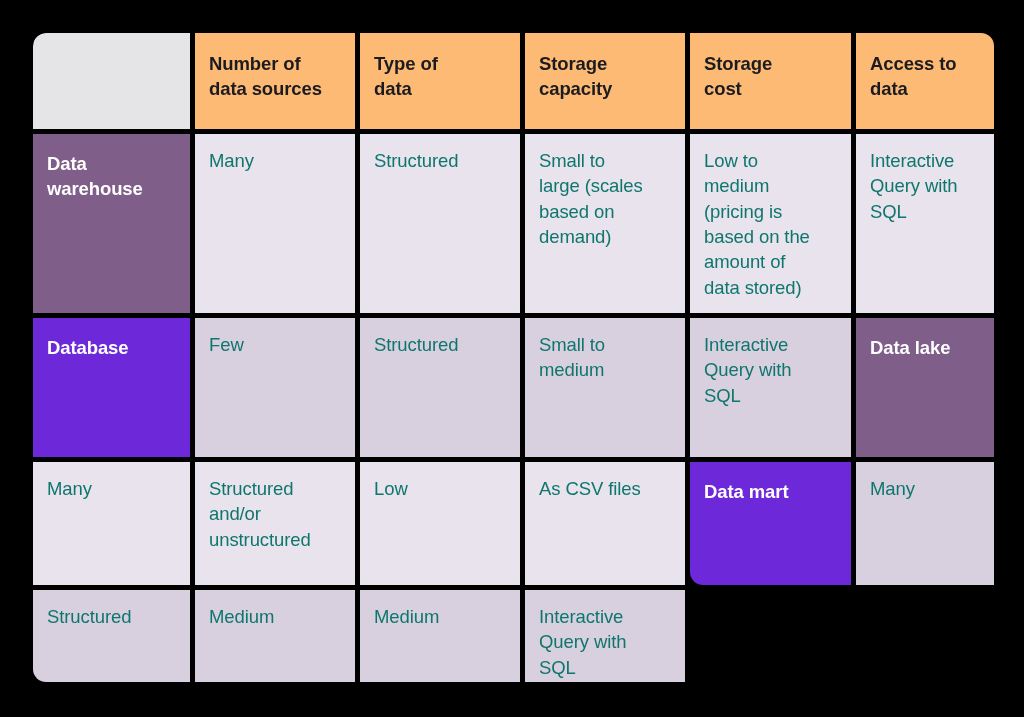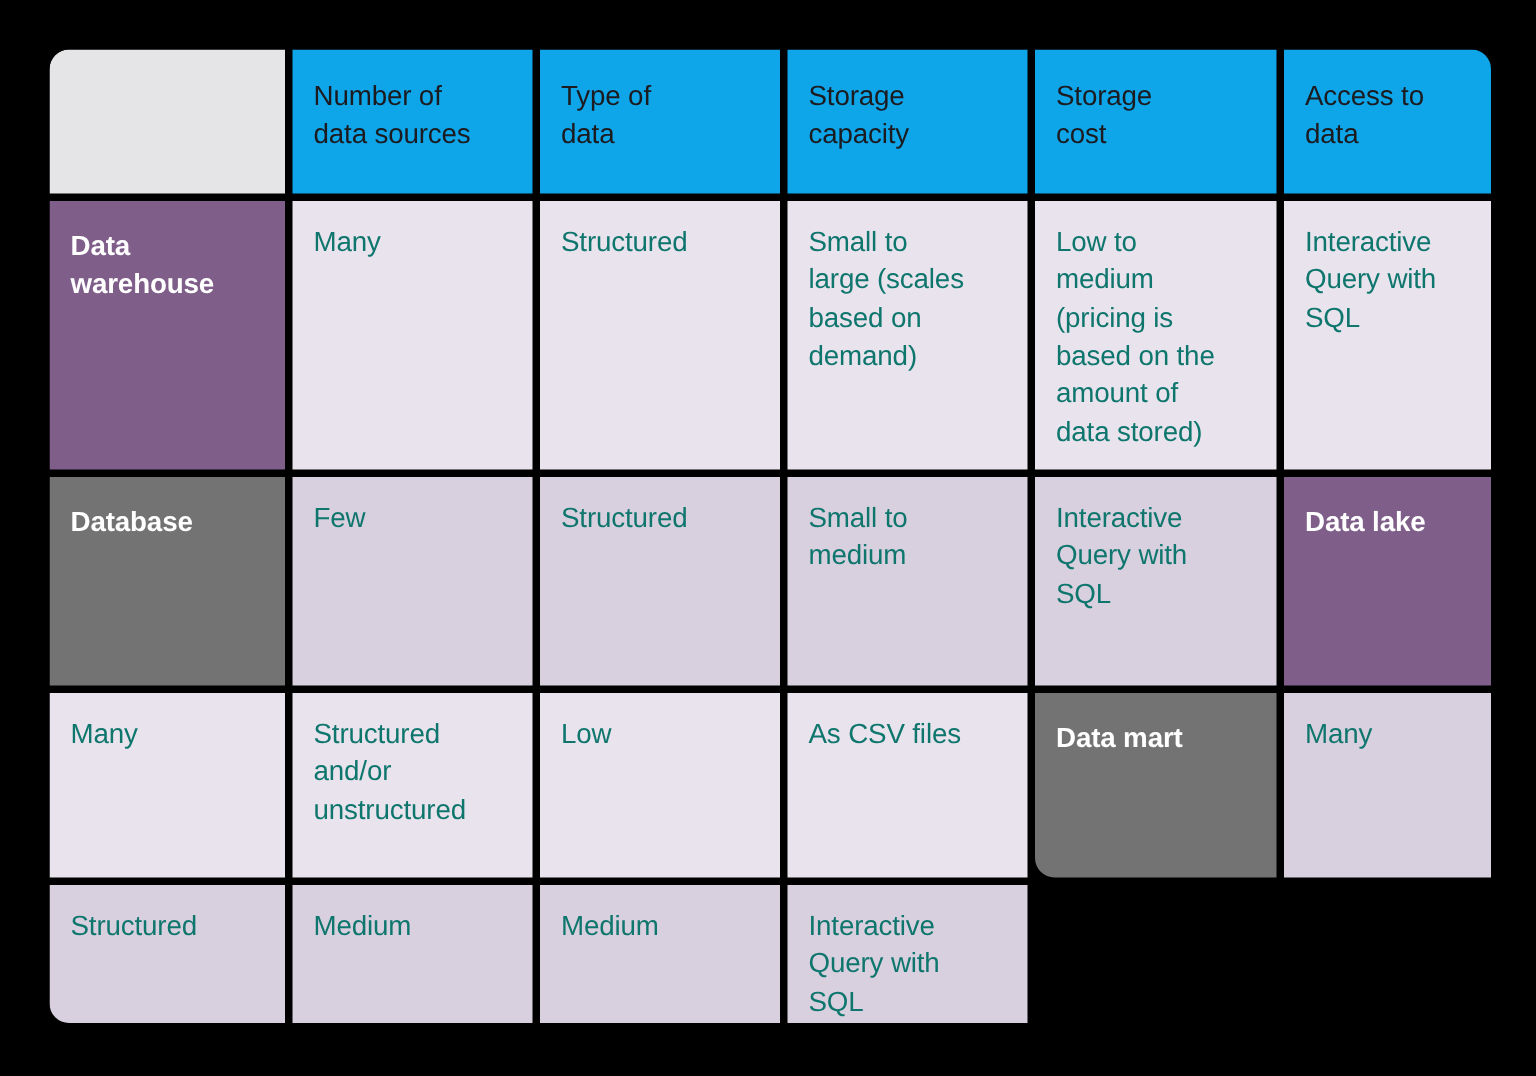--- a/index.html
+++ b/index.html
@@ -40,35 +40,35 @@
     padding: 14px 14px 10px 14px;
     font-size: 18.5px;
     line-height: 1.37;
     color: #0f766e;
     letter-spacing: -0.1px;
     overflow: hidden;
   }
 
   
   .header-cell {
-    background: #0ea5e9;
-    font-weight: normal;
+    background: #fdba74;
+    font-weight: bold;
     color: #1b1b20;
     padding-top: 18px;
   }
   .header-corner { background: #e5e5e7; }
 
   
   .row-label {
     color: #ffffff;
     font-weight: bold;
     padding-top: 17px;
   }
   .label-medium { background: #7f5e89; }
-  .label-dark   { background: #737373; }
+  .label-dark   { background: #6d28d9; }
 
   
   .body-light { background: #e8e3ec; }
   .body-deep  { background: #d8d0df; }
 
   
   .tl { border-top-left-radius: 13px; }
   .tr { border-top-right-radius: 13px; }
   .bl { border-bottom-left-radius: 13px; }
   .br { border-bottom-right-radius: 13px; }

